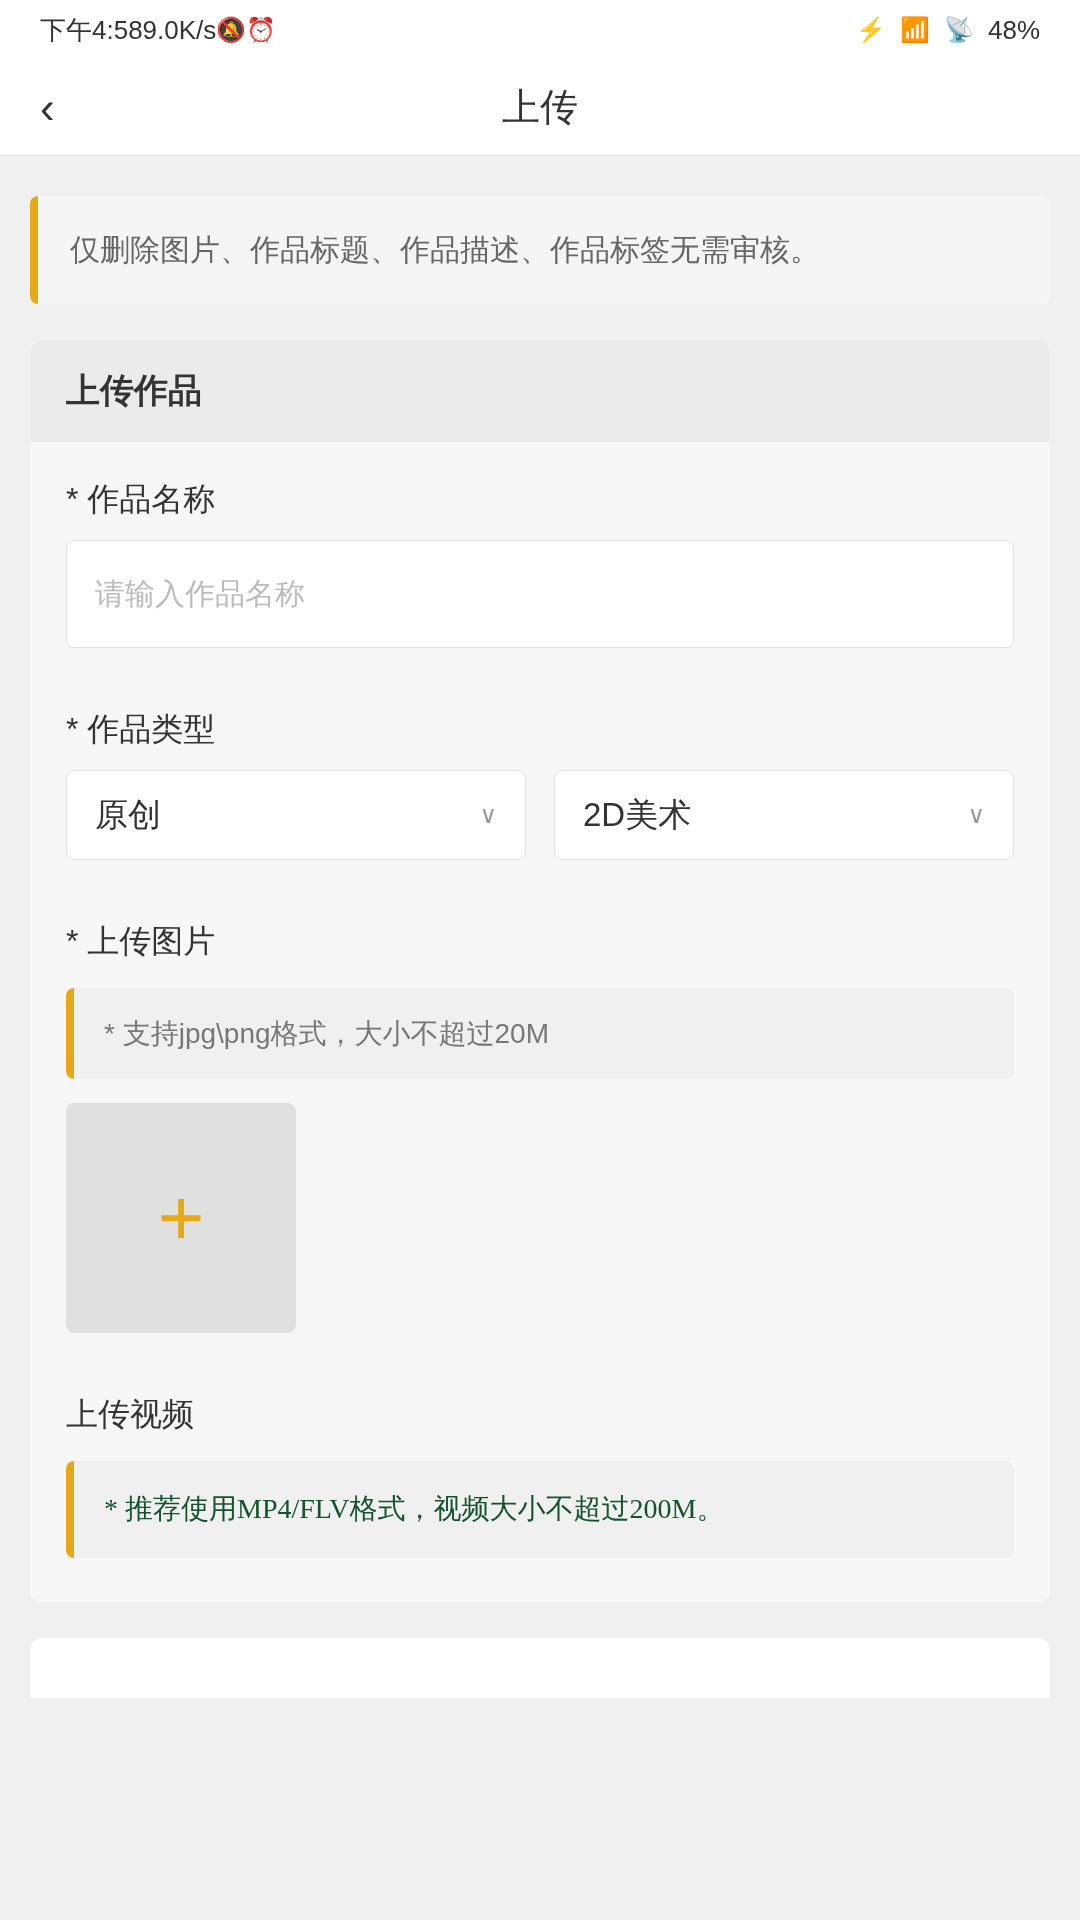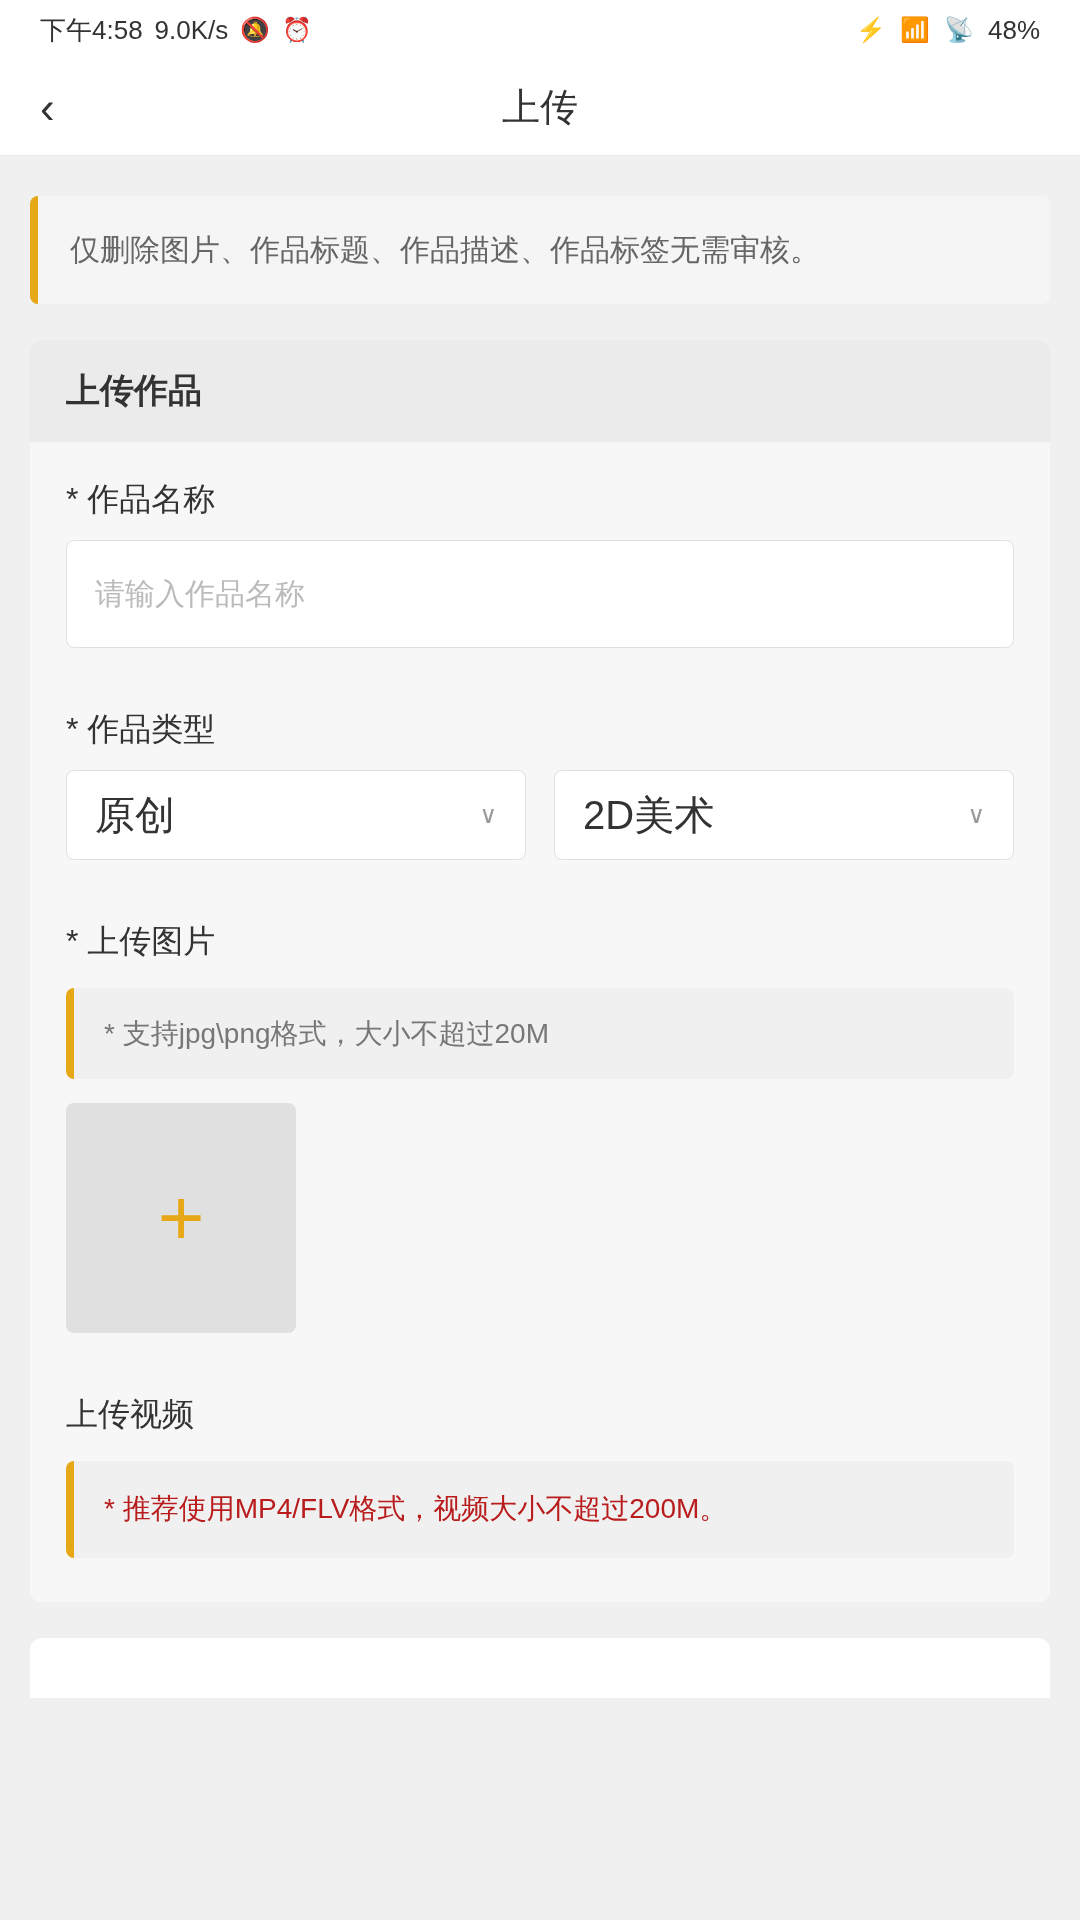--- a/index.html
+++ b/index.html
@@ -22,21 +22,21 @@
       display: flex;
       align-items: center;
       justify-content: space-between;
       padding: 0 40px;
       font-size: 26px;
       color: #333;
     }
     .status-left {
       display: flex;
       align-items: center;
-      gap: 12px;
+      gap: 0;
     }
     .status-right {
       display: flex;
       align-items: center;
       gap: 14px;
     }
     .status-icon {
       font-size: 24px;
     }
 
@@ -146,21 +146,21 @@
       background: #fff;
       border: 1px solid #e0e0e0;
       border-radius: 8px;
       padding: 0 28px;
       display: flex;
       align-items: center;
       justify-content: space-between;
       cursor: pointer;
     }
     .dropdown-value {
-      font-size: 40px;
+      font-size: 33px;
       color: #333;
     }
     .dropdown-arrow {
       font-size: 24px;
       color: #999;
     }
 
     
     .upload-image-section {
       display: flex;
@@ -201,22 +201,23 @@
       gap: 24px;
     }
     .video-hint-box {
       background: #f0f0f0;
       border-left: 8px solid #e6a817;
       border-radius: 8px;
       padding: 26px 30px;
     }
     .video-hint-text {
       font-size: 28px;
-      color: #b91c1c;
+      color: #14532d;
       line-height: 1.6;
+      font-family: Liberation Serif, serif;
     }
 
     
     .bottom-stub {
       background: #fff;
       border-radius: 12px 12px 0 0;
       height: 60px;
     }
   </style>
 </head>

